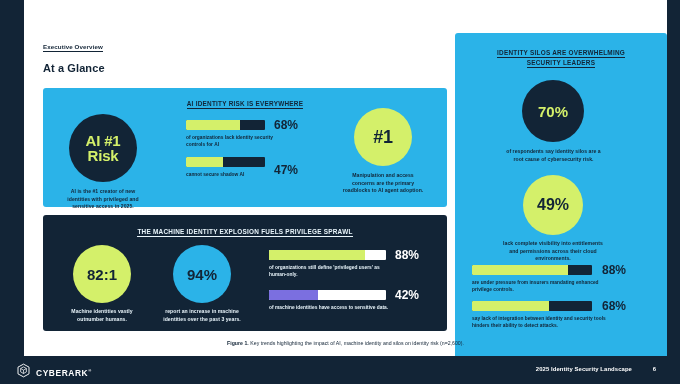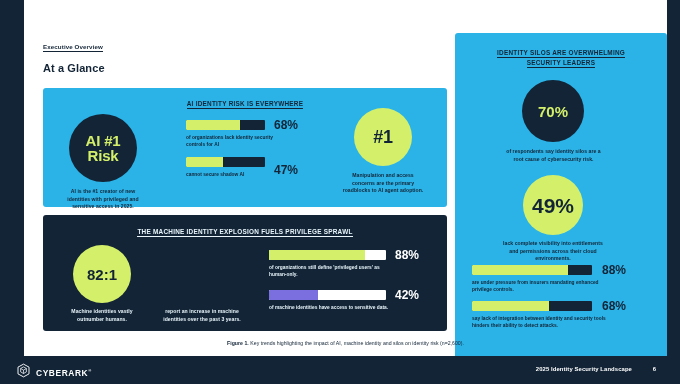--- a/index.html
+++ b/index.html
@@ -162,20 +162,23 @@
 
       <div class="panel-title t-light" style="top:13px;">
         <span>THE MACHINE IDENTITY EXPLOSION FUELS PRIVILEGE SPRAWL</span>
       </div>
 
       <div class="circle c-lime" style="left: 30px; top: 30px; width: 58px; height: 58px; background: rgb(212, 240, 106);">
         <div style="font-size:15px;color:#122436;">82:1</div>
       </div>
       <div class="caption cap-light" style="left:18px;top:93px;width:82px;">Machine identities vastly outnumber humans.</div>
 
+      <div class="circle c-cyan" style="left: 130px; top: 30px; width: 58px; height: 58px; background: rgb(43, 179, 232);">
+        <div style="font-size:15px;color:#122436;">94%</div>
+      </div>
       <div class="caption cap-light" style="left:118px;top:93px;width:82px;">report an increase in machine identities over the past 3 years.</div>
 
       <div class="bar-row">
         <div class="bar-track" style="left:226px;top:35px;width:117px;background:#ffffff;">
           <div class="bar-fill" id="fill-mach-0" style="background: rgb(212, 240, 106); width: 82%;"></div>
         </div>
         <div class="bar-val" style="left:352px;top:35px;color:#ffffff;">88%</div>
         <div class="bar-label cap-light" style="left:226px;top:49px;width:125px;">of organizations still define 'privileged users' as human-only.</div>
       </div>
 
@@ -196,21 +199,21 @@
       <div class="panel-title t-dark" style="top:26px;">
         <span>SECURITY LEADERS</span>
       </div>
 
       <div class="circle c-navy" style="left: 67px; top: 47px; width: 62px; height: 62px; background: rgb(18, 36, 54);">
         <div style="font-size:15px;color:#d4f06a;">70%</div>
       </div>
       <div class="caption cap-dark" style="left:49px;top:115px;width:99px;">of respondents say identity silos are a root cause of cybersecurity risk.</div>
 
       <div class="circle c-lime" style="left: 68px; top: 142px; width: 60px; height: 60px; background: rgb(212, 240, 106);">
-        <div style="font-size:21px;color:#122436;">49%</div>
+        <div style="font-size:16px;color:#122436;">49%</div>
       </div>
       <div class="caption cap-dark" style="left:43px;top:207px;width:110px;">lack complete visibility into entitlements and permissions across their cloud environments.</div>
 
       <div class="bar-row">
         <div class="bar-track" style="left:17px;top:232px;width:120px;background:#122436;">
           <div class="bar-fill" id="fill-silo-0" style="background: rgb(212, 240, 106); width: 80%;"></div>
         </div>
         <div class="bar-val" style="left:147px;top:232px;color:#122436;">88%</div>
         <div class="bar-label cap-dark" style="left:17px;top:246px;width:128px;">are under pressure from insurers mandating enhanced privilege controls.</div>
       </div>

